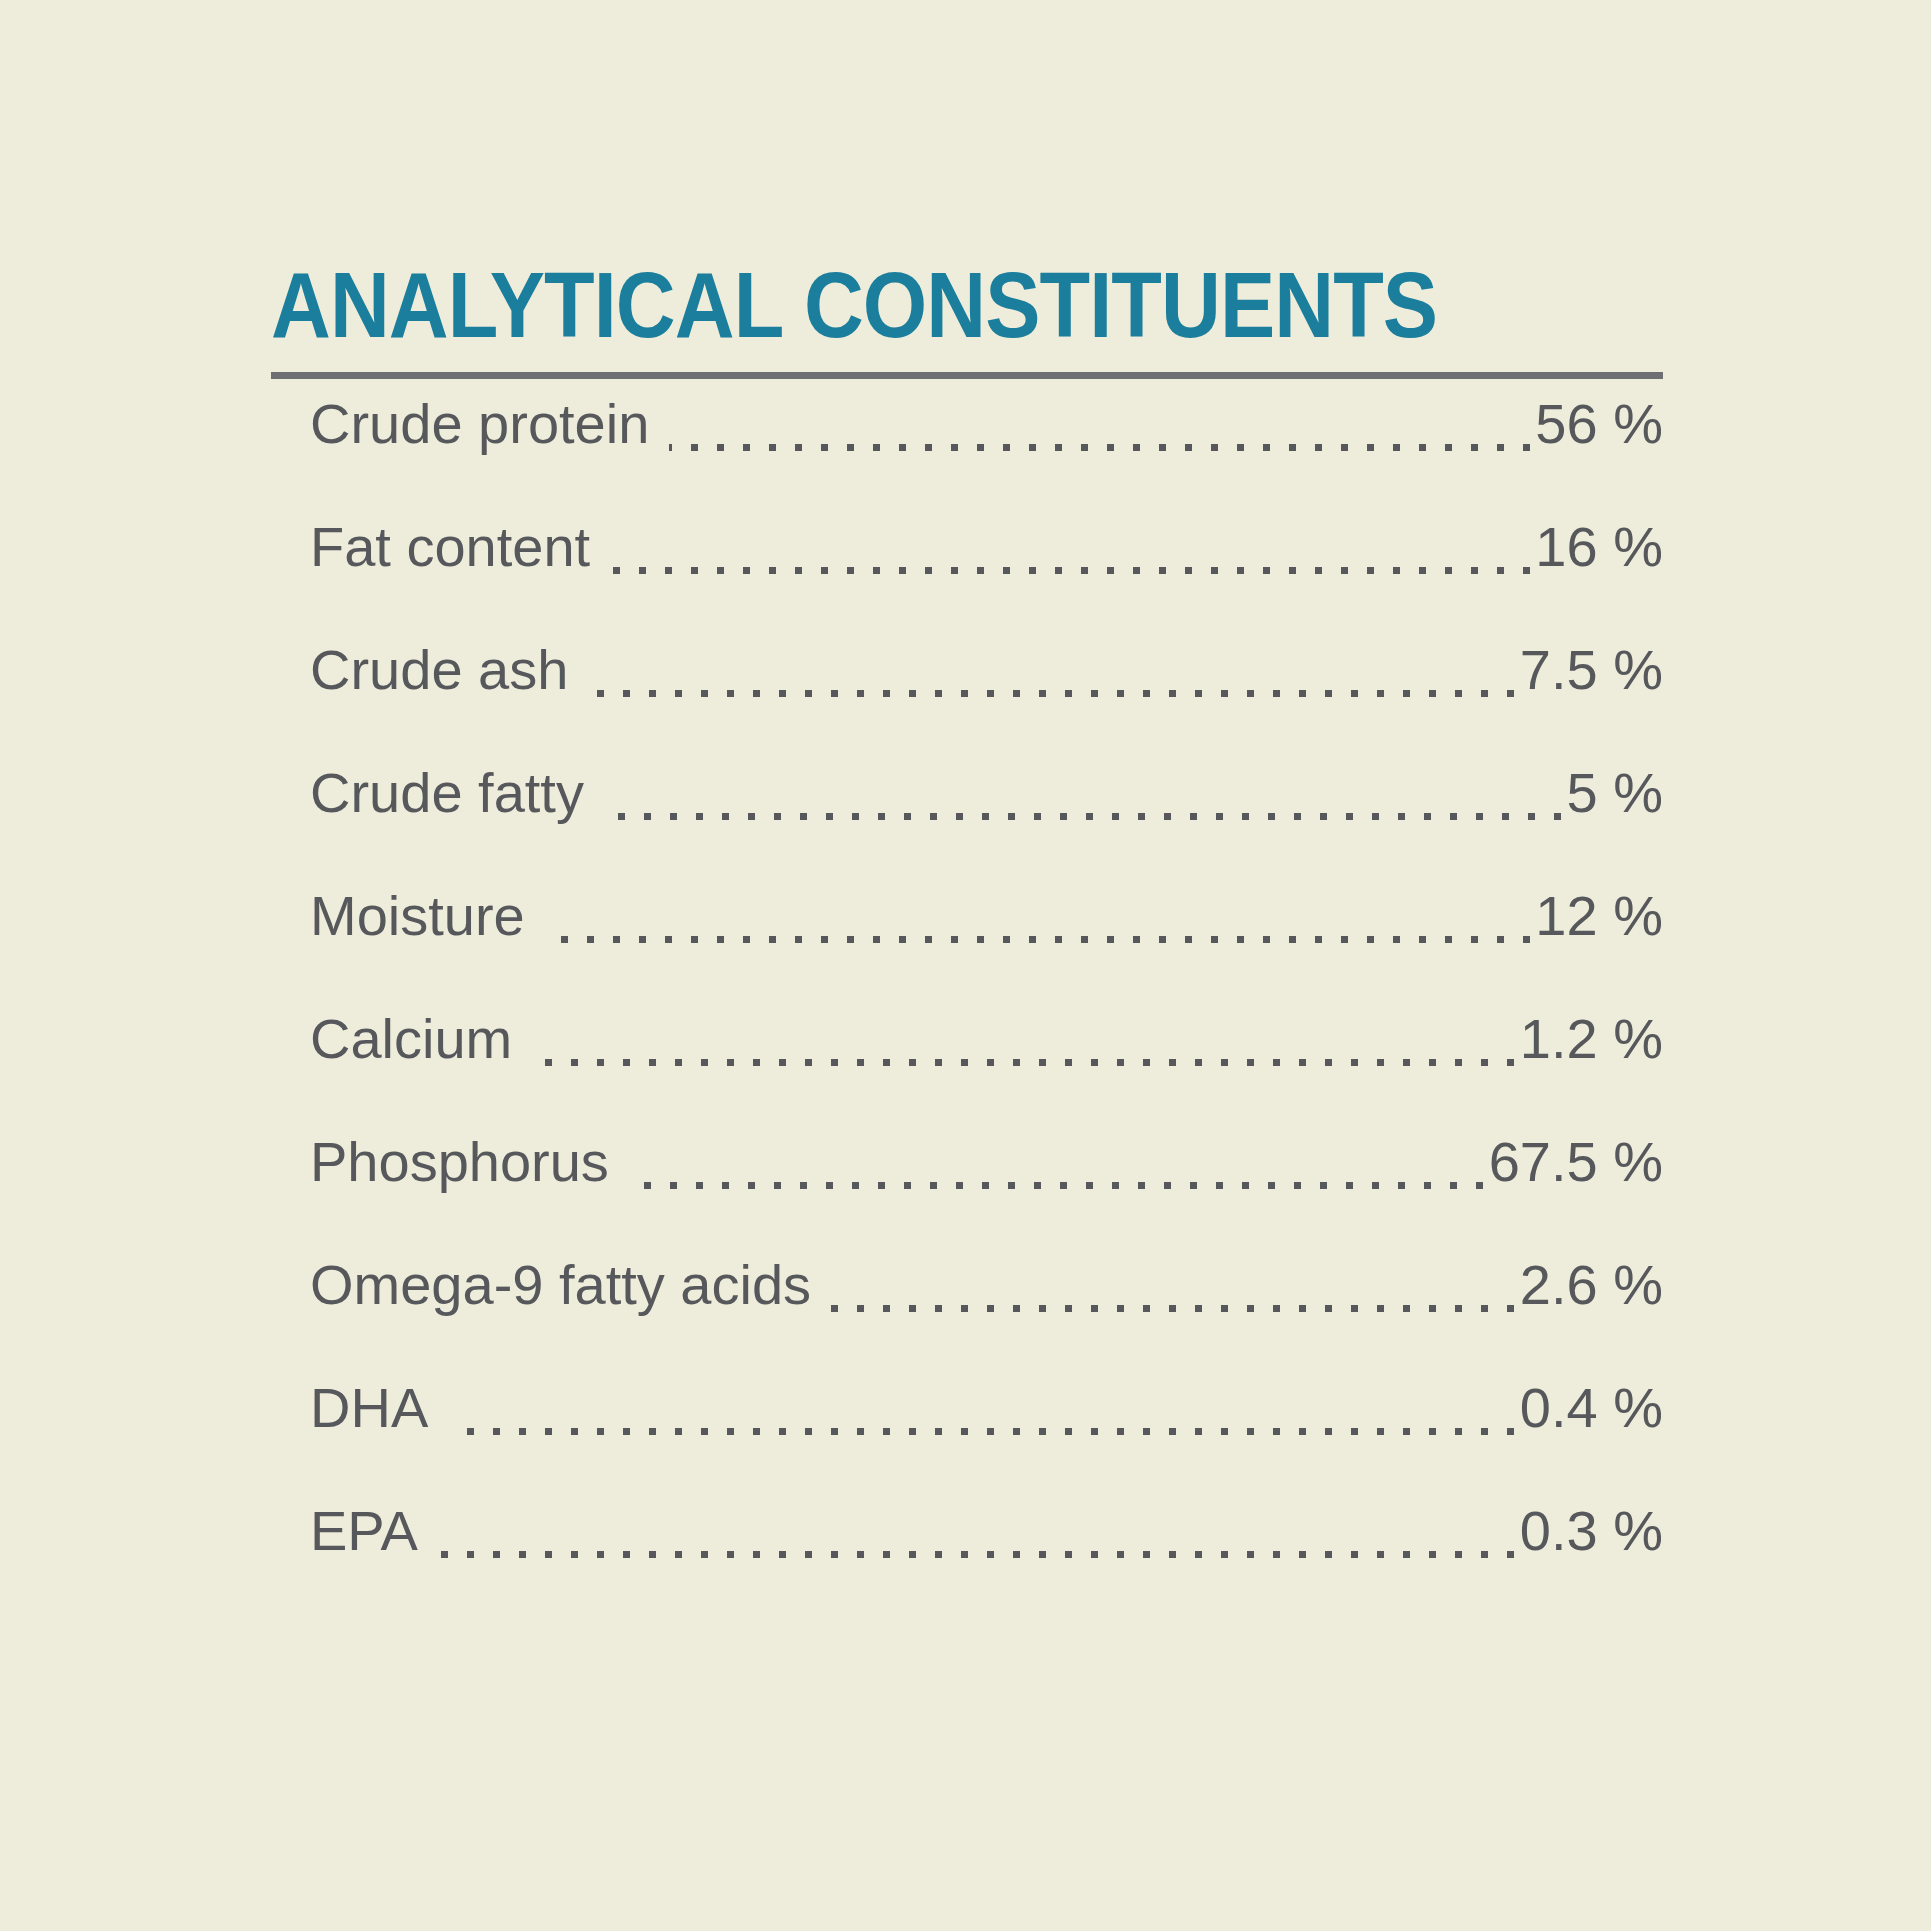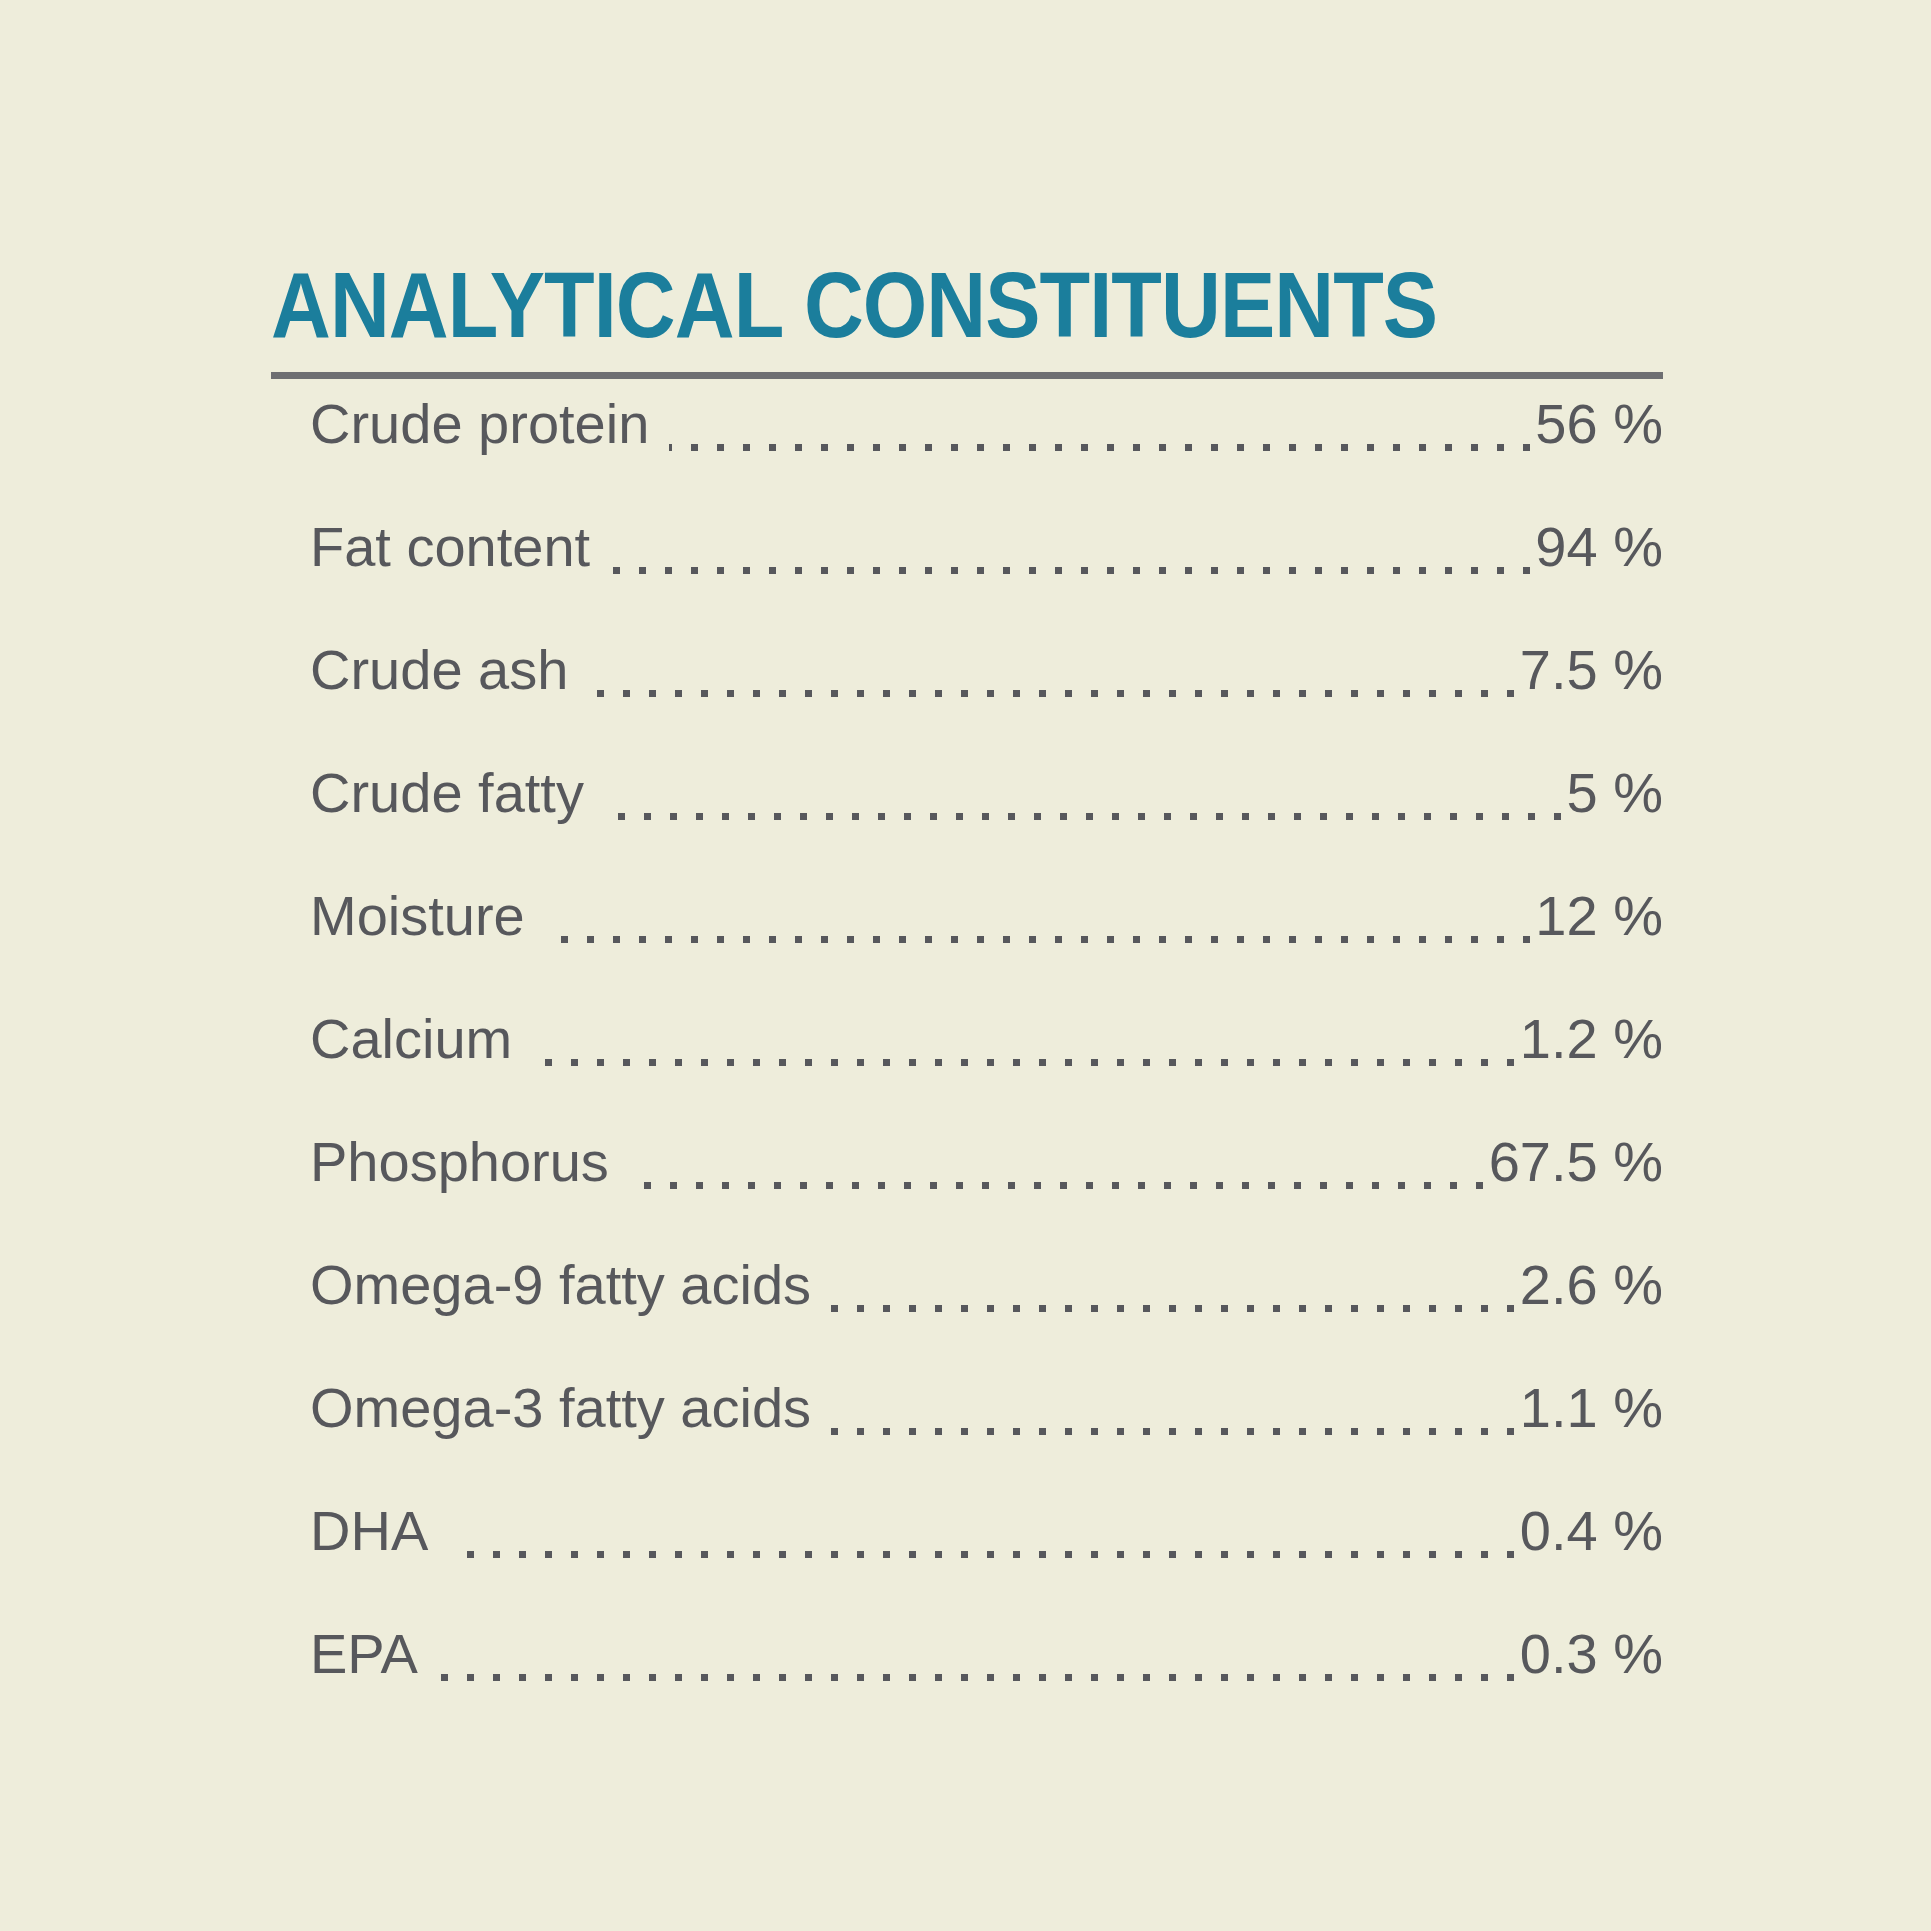--- a/index.html
+++ b/index.html
@@ -76,21 +76,21 @@
   <div class="rows" id="rows">
   <div class="row">
     <span class="label">Crude protein</span>
     <span class="dots"></span>
     <span class="value">56 %</span>
   </div>
 
   <div class="row">
     <span class="label">Fat content</span>
     <span class="dots"></span>
-    <span class="value">94 %</span>
+    <span class="value">16 %</span>
   </div>
 
   <div class="row">
     <span class="label">Crude ash</span>
     <span class="dots"></span>
     <span class="value">7.5 %</span>
   </div>
 
   <div class="row">
     <span class="label">Crude fatty</span>
@@ -115,25 +115,20 @@
     <span class="dots"></span>
     <span class="value">67.5 %</span>
   </div>
 
   <div class="row">
     <span class="label">Omega-9 fatty acids</span>
     <span class="dots"></span>
     <span class="value">2.6 %</span>
   </div>
 
-  <div class="row">
-    <span class="label">Omega-3 fatty acids</span>
-    <span class="dots"></span>
-    <span class="value">1.1 %</span>
-  </div>
 
   <div class="row">
     <span class="label">DHA</span>
     <span class="dots"></span>
     <span class="value">0.4 %</span>
   </div>
 
   <div class="row">
     <span class="label">EPA</span>
     <span class="dots"></span>

